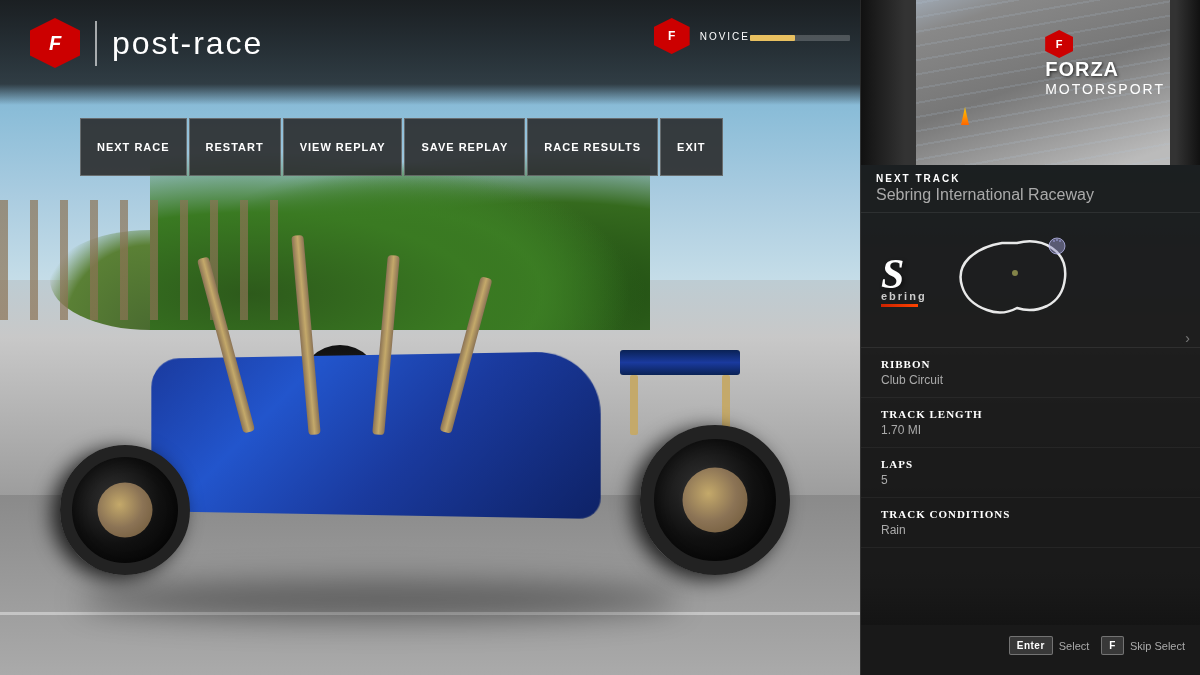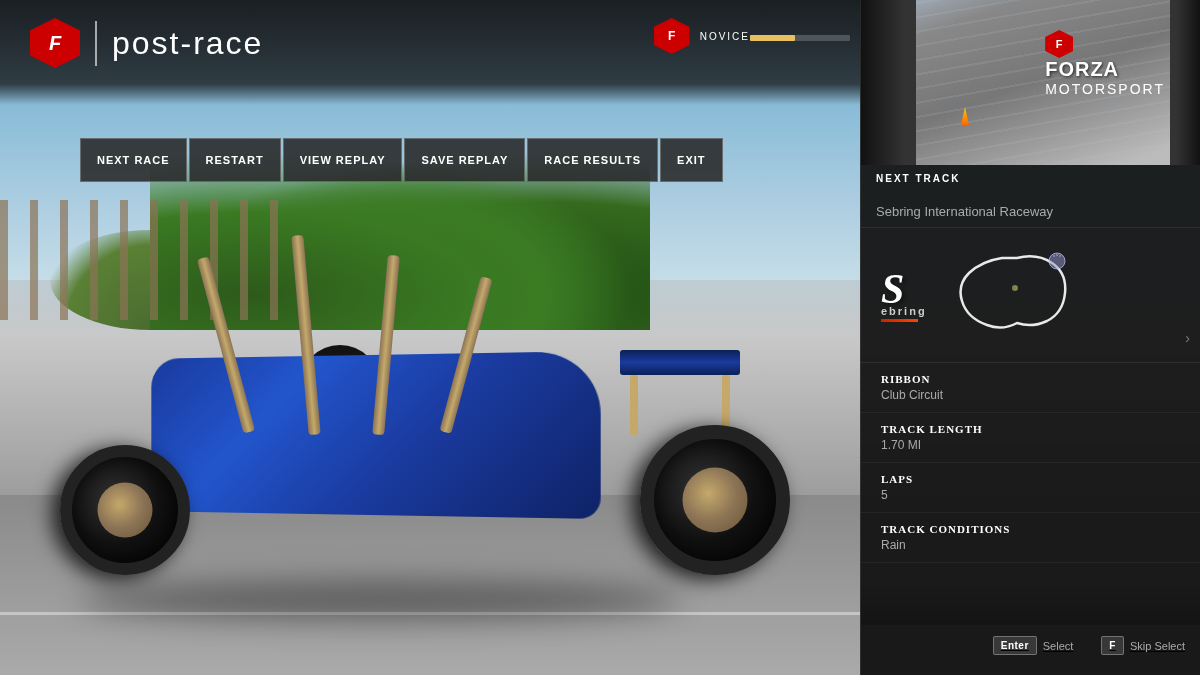--- a/index.html
+++ b/index.html
@@ -254,29 +254,28 @@
       left: 80px;
       display: flex;
       gap: 2px;
       z-index: 10;
     }
 
     .nav-btn {
       background: rgba(40,40,40,0.88);
       color: white;
       border: 1px solid rgba(255,255,255,0.25);
-      padding: 15px 16px;
+      padding: 22px 16px;
       font-size: 11px;
       font-weight: 700;
       letter-spacing: 1px;
       cursor: pointer;
       text-transform: uppercase;
       white-space: nowrap;
       transition: background 0.15s;
-      margin-top: 20px;
     }
 
     
     #right-panel {
       position: absolute;
       top: 0; right: 0;
       width: 340px;
       height: 675px;
       background: rgba(15,15,15,0.92);
       z-index: 10;
@@ -409,22 +408,22 @@
       color: #ffffff;
       font-size: 10px;
       font-weight: 700;
       letter-spacing: 2px;
       text-transform: uppercase;
       display: block;
     }
 
     .next-track-name {
       color: #aaaaaa;
-      font-size: 13px;
-      margin-top: 20px;
+      font-size: 16px;
+      margin-top: 2px;
       display: block;
     }
 
     .info-block {
       padding: 10px 20px;
       border-bottom: 1px solid rgba(255,255,255,0.05);
     }
 
     .info-label {
       color: #ffffff;
@@ -443,23 +442,22 @@
       display: block;
     }
 
     
     .bottom-controls {
       position: absolute;
       bottom: 20px;
       right: 15px;
       display: flex;
       align-items: center;
-      gap: 28px;
+      gap: 12px;
       z-index: 11;
-      text-decoration: underline;
     }
 
     .ctrl-item {
       display: flex;
       align-items: center;
       gap: 6px;
     }
 
     .ctrl-key {
       background: rgba(60,60,60,0.9);

